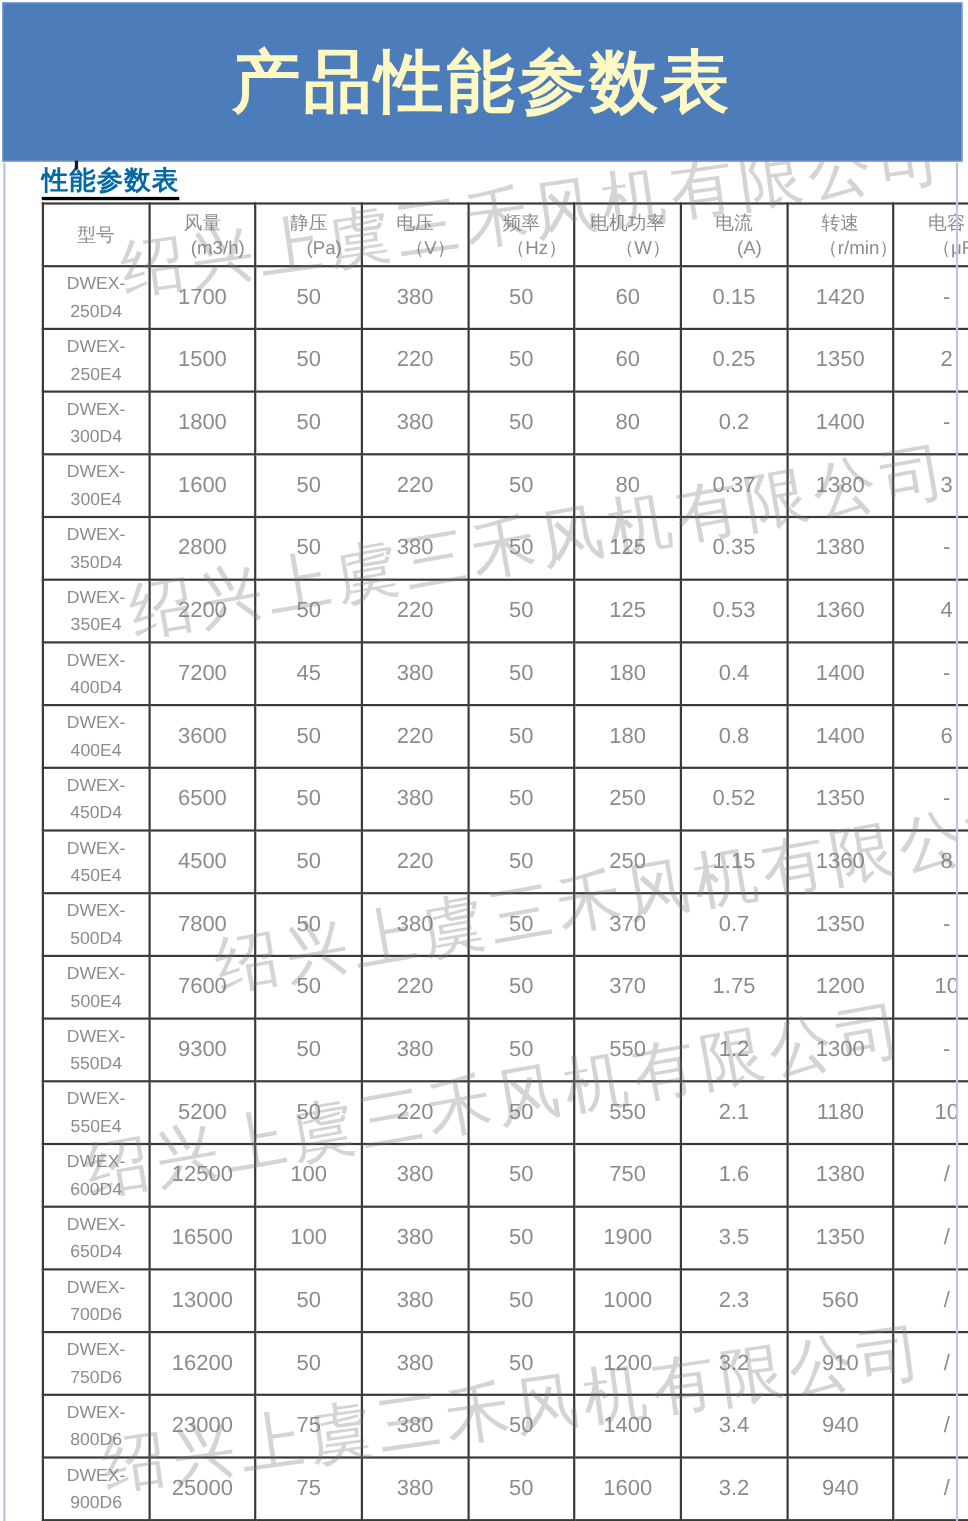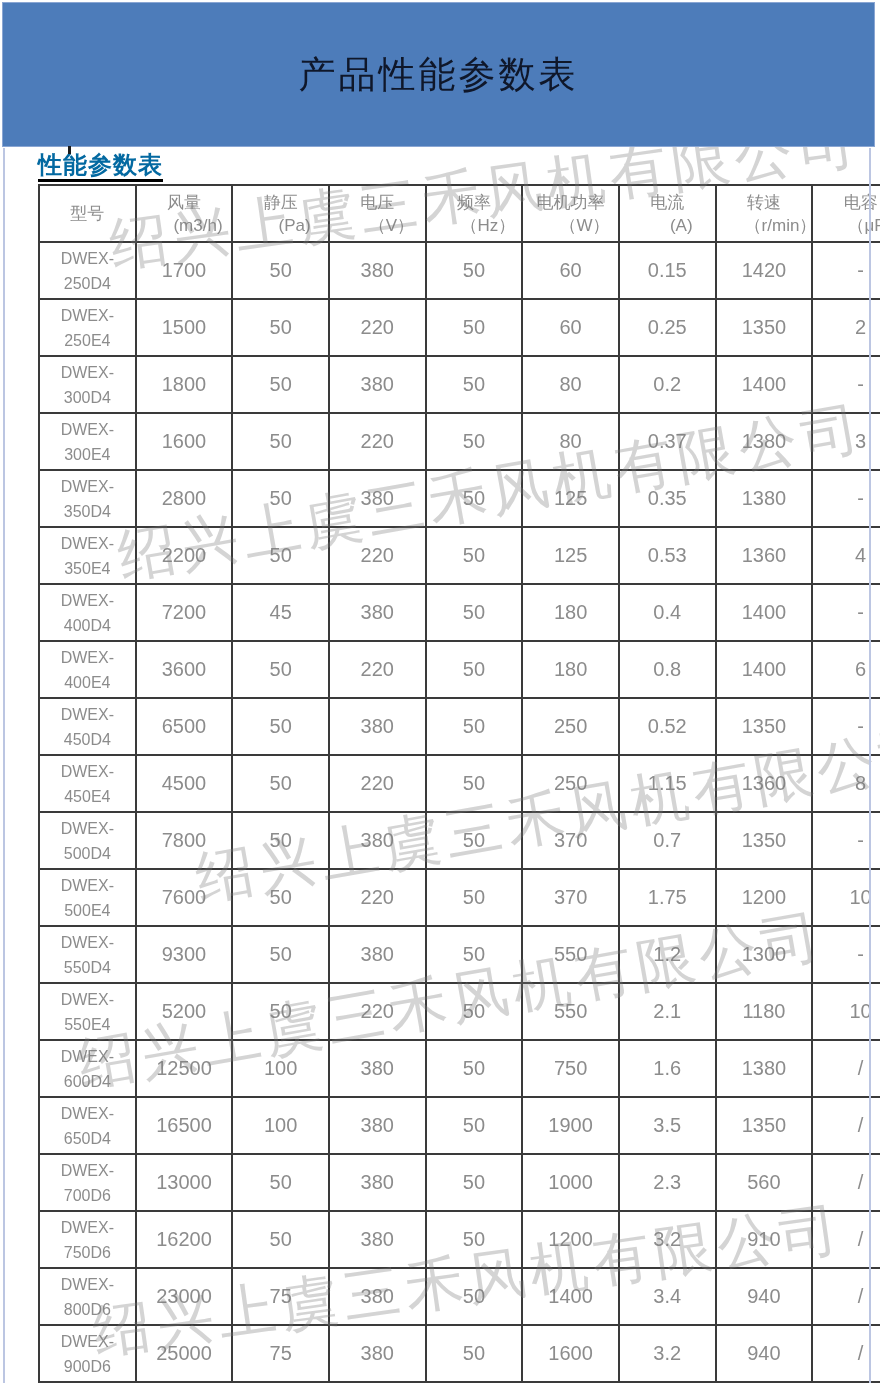--- a/index.html
+++ b/index.html
@@ -13,21 +13,21 @@
   
   .banner {
     position:absolute; left:2px; top:2px;
     width:871px; height:143px;
     background:#4d7cba;
     border:1px solid #8aa6d3;
     display:flex; align-items:center; justify-content:center;
     z-index:5;
   }
   .banner-title {
-    font-size:37px; font-weight:400; color:#0f172a; letter-spacing:3px;
+    font-size:62px; font-weight:700; color:#fef9c3; letter-spacing:3px;
     line-height:1;
   }
 
   
   .edge-line {
     position:absolute; top:148px; bottom:0; width:2px;
     background:#bcc6e2; z-index:4;
   }
   .edge-left  { left:3px; }
   .edge-right { left:869px; }

